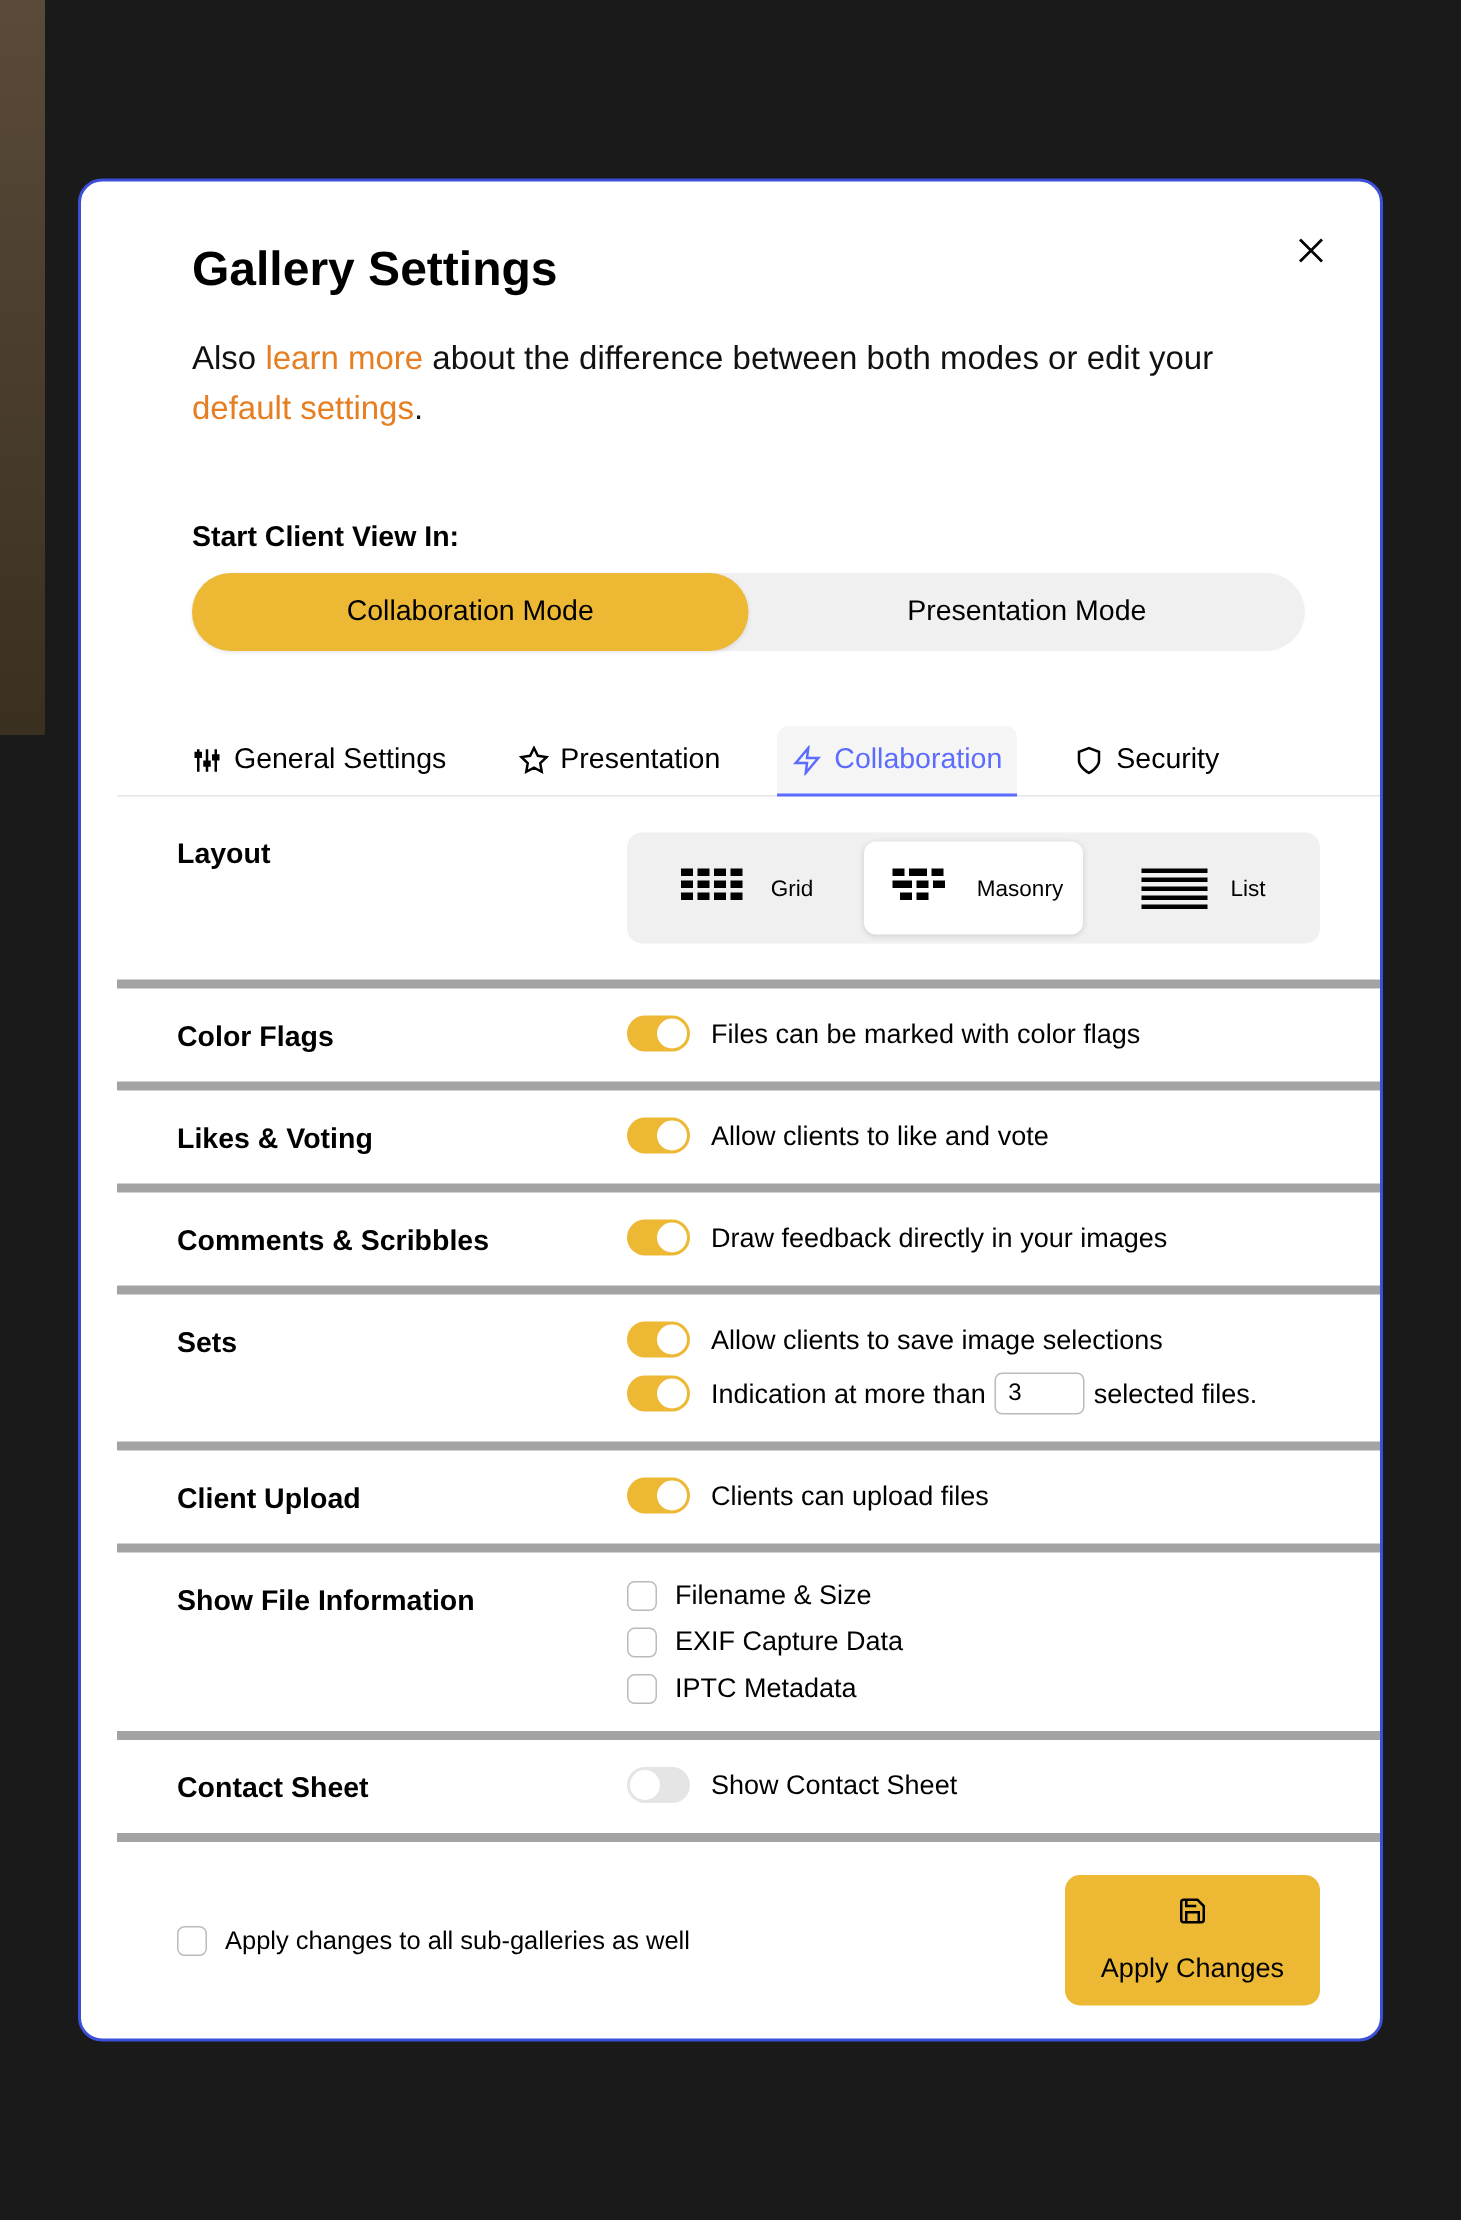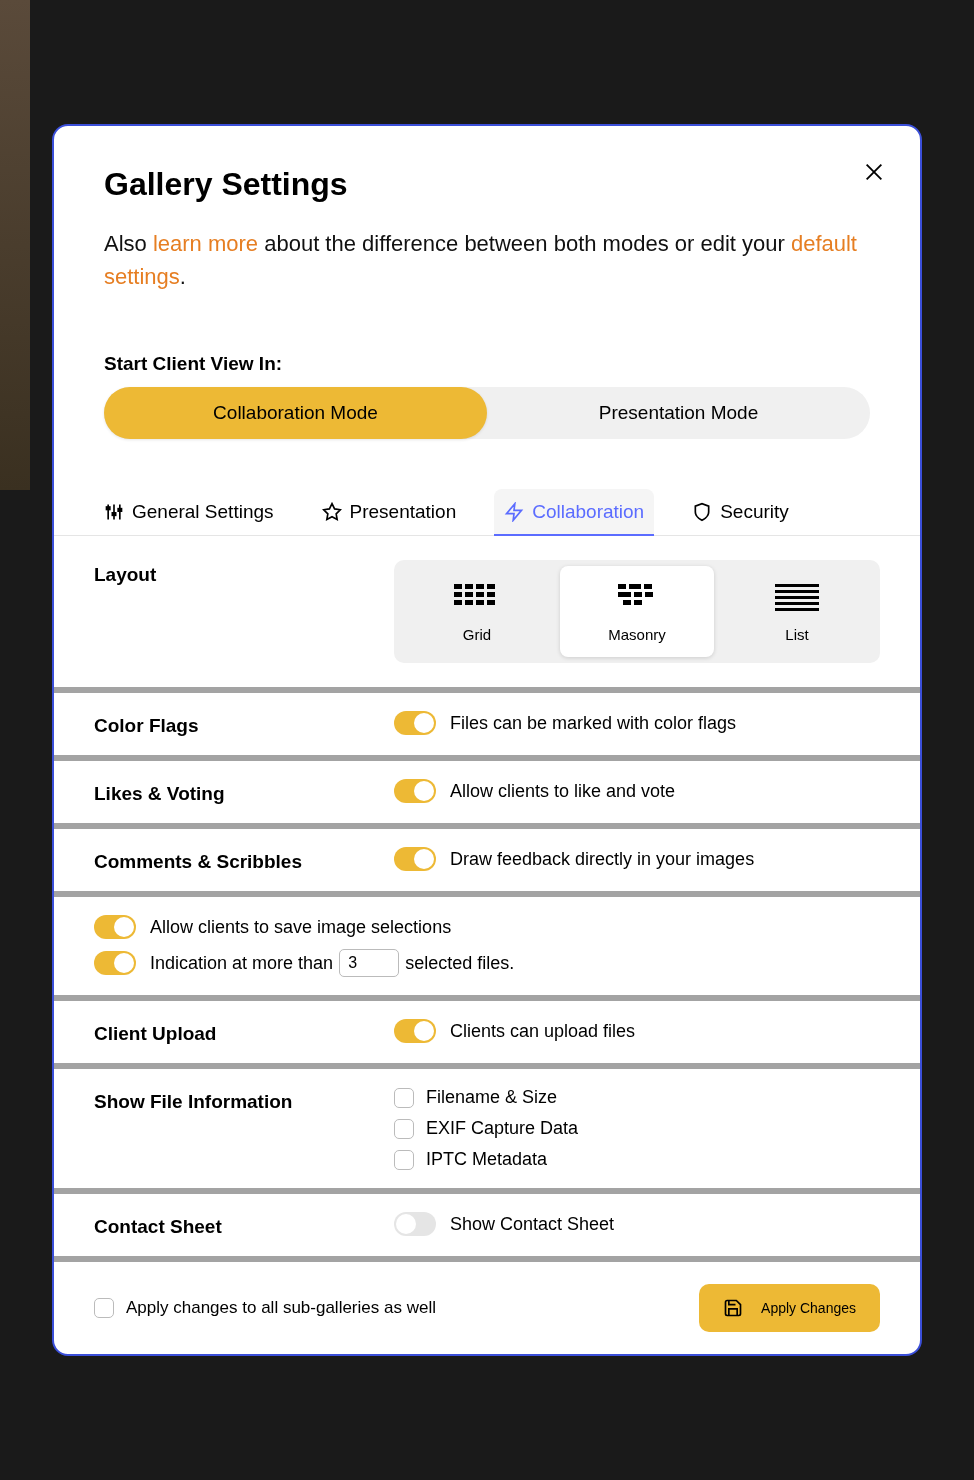--- a/index.html
+++ b/index.html
@@ -16,20 +16,21 @@
       min-height: 100vh;
       padding: 20px;
     }
     .modal {
       background: #fff;
       border-radius: 16px;
       border: 2px solid #3b4fd9;
       width: 870px;
       position: relative;
       overflow: hidden;
+      padding-left: 24px;
     }
     .modal-header {
       padding: 40px 50px 10px 50px;
     }
     .modal-title {
       font-size: 32px;
       font-weight: 800;
       margin-bottom: 24px;
     }
     .modal-desc {
@@ -150,21 +151,21 @@
     .layout-options {
       display: flex;
       gap: 6px;
       background: #f0f0f0;
       padding: 6px;
       border-radius: 10px;
     }
     .layout-option {
       flex: 1;
       display: flex;
-      flex-direction: column;
+      flex-direction: row;
       align-items: center;
       justify-content: center;
       padding: 14px 0;
       border-radius: 8px;
       cursor: pointer;
       gap: 12px;
     }
     .layout-option.selected {
       background: #fff;
       box-shadow: 0 1px 4px rgba(0,0,0,0.15);
@@ -254,26 +255,27 @@
       display: flex;
       align-items: center;
       gap: 12px;
       font-size: 17px;
     }
     .apply-btn {
       background: #edb935;
       border: none;
       border-radius: 10px;
       padding: 14px 24px;
-      font-size: 14px;
+      font-size: 18px;
       font-weight: 500;
       display: flex;
       align-items: center;
       gap: 18px;
       cursor: pointer;
+      flex-direction: column;
     }
     .apply-btn svg {
       width: 20px;
       height: 20px;
     }
     .backdrop-hint {
       position: fixed;
       top: 0;
       left: 0;
       width: 30px;
@@ -413,20 +415,21 @@
       <div class="setting-label">Comments &amp; Scribbles</div>
       <div class="setting-content">
         <div class="toggle-row">
           <div class="toggle on"></div>
           <span class="toggle-label">Draw feedback directly in your images</span>
         </div>
       </div>
     </div>
 
     <div class="setting-row">
+      <div class="setting-label">Sets</div>
       <div class="setting-content">
         <div class="toggle-row">
           <div class="toggle on"></div>
           <span class="toggle-label">Allow clients to save image selections</span>
         </div>
         <div class="toggle-row" style="margin-top:10px;">
           <div class="toggle on"></div>
           <span class="inline-row">
             <span>Indication at more than</span>
             <input type="number" class="number-input" value="3" style="">

